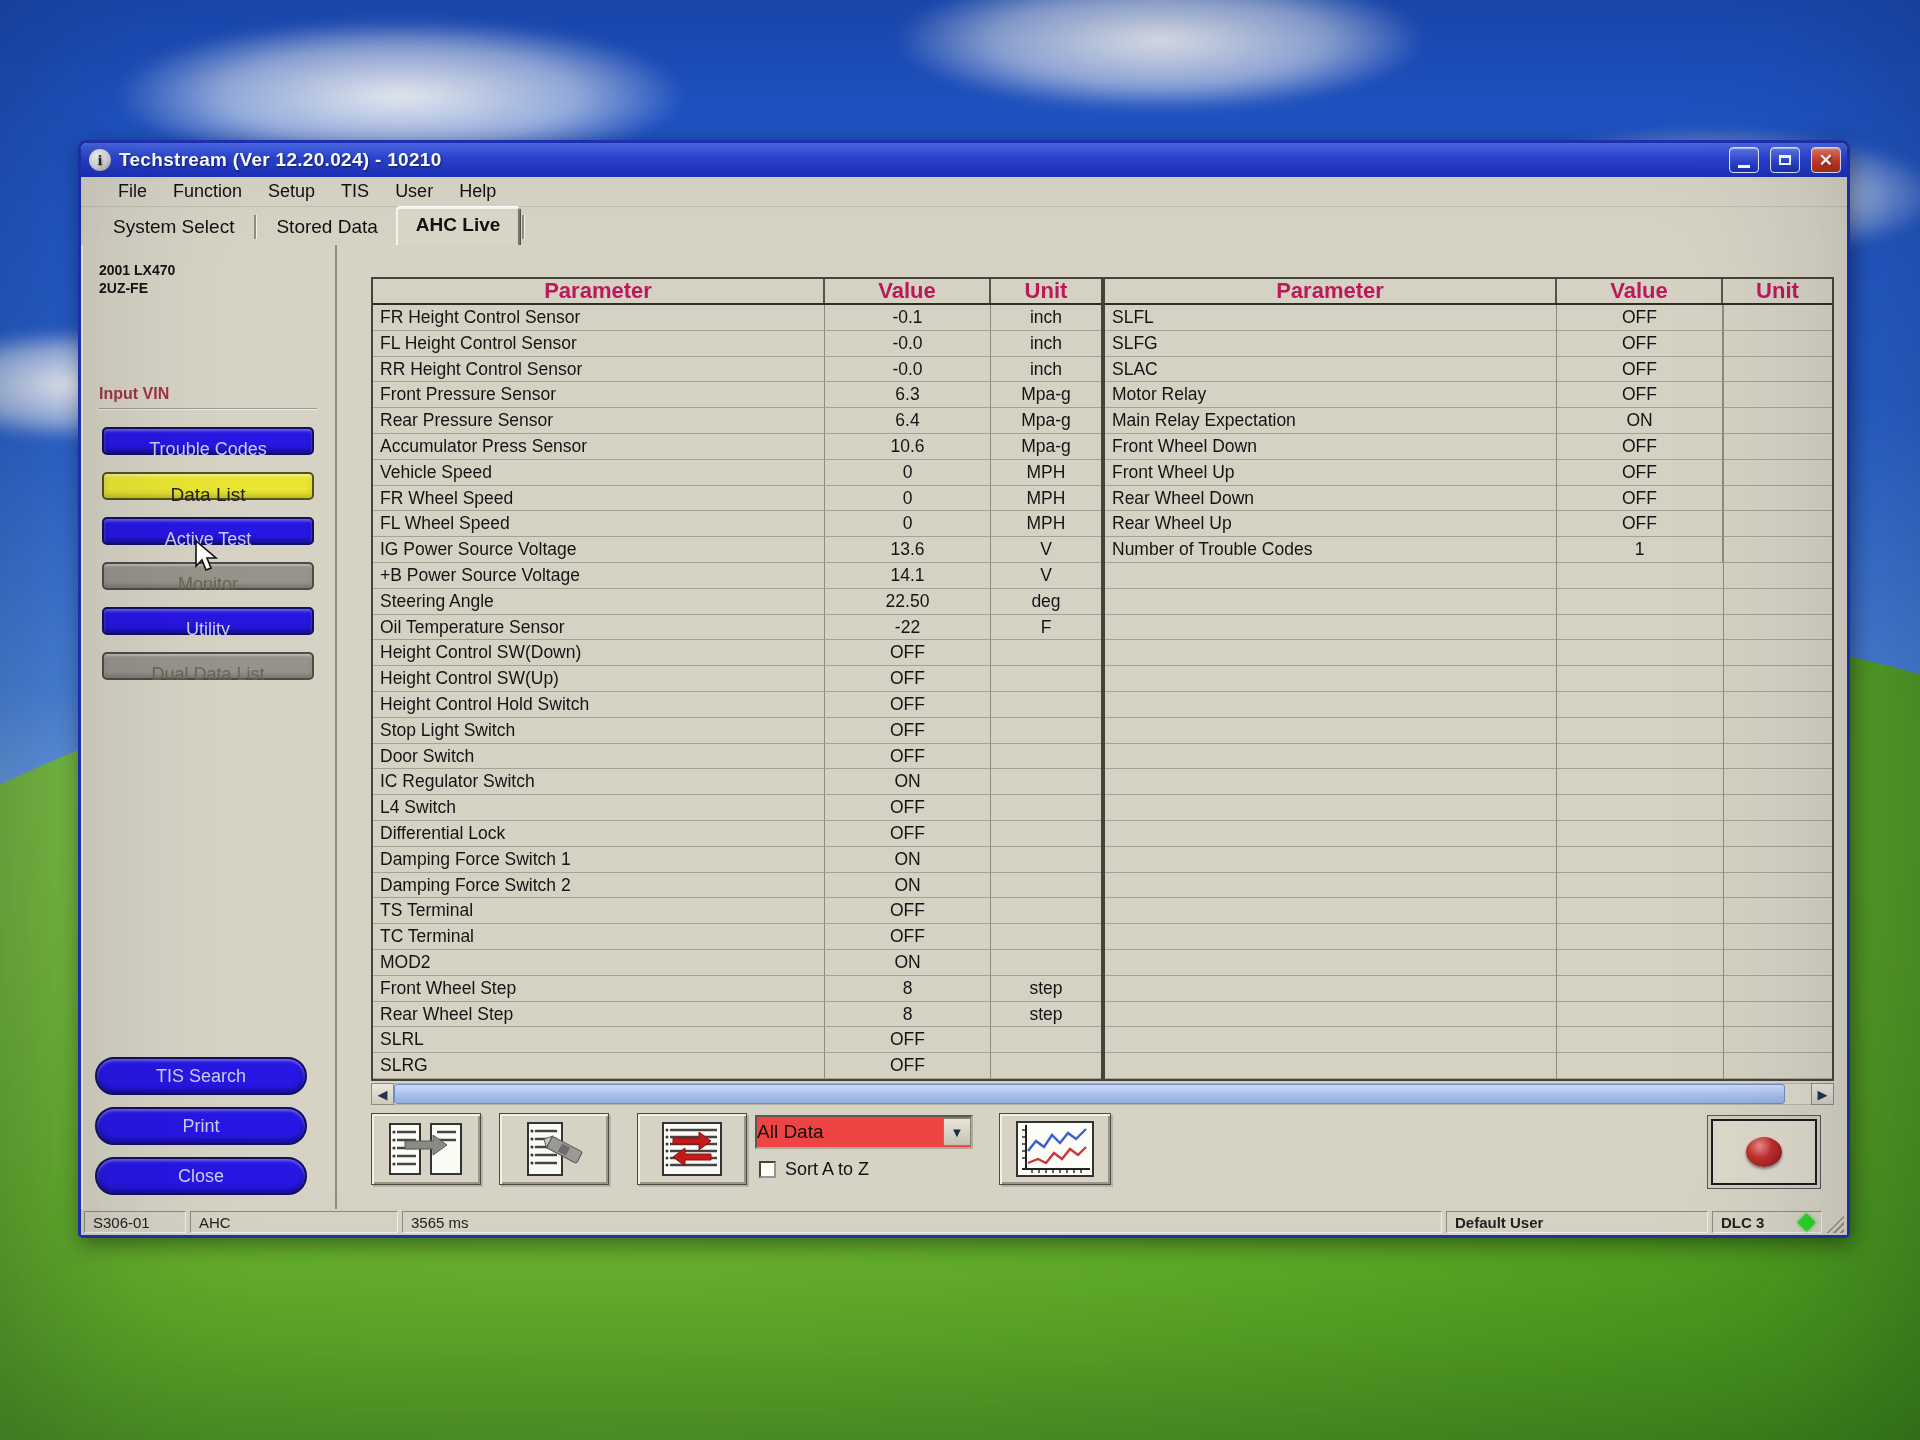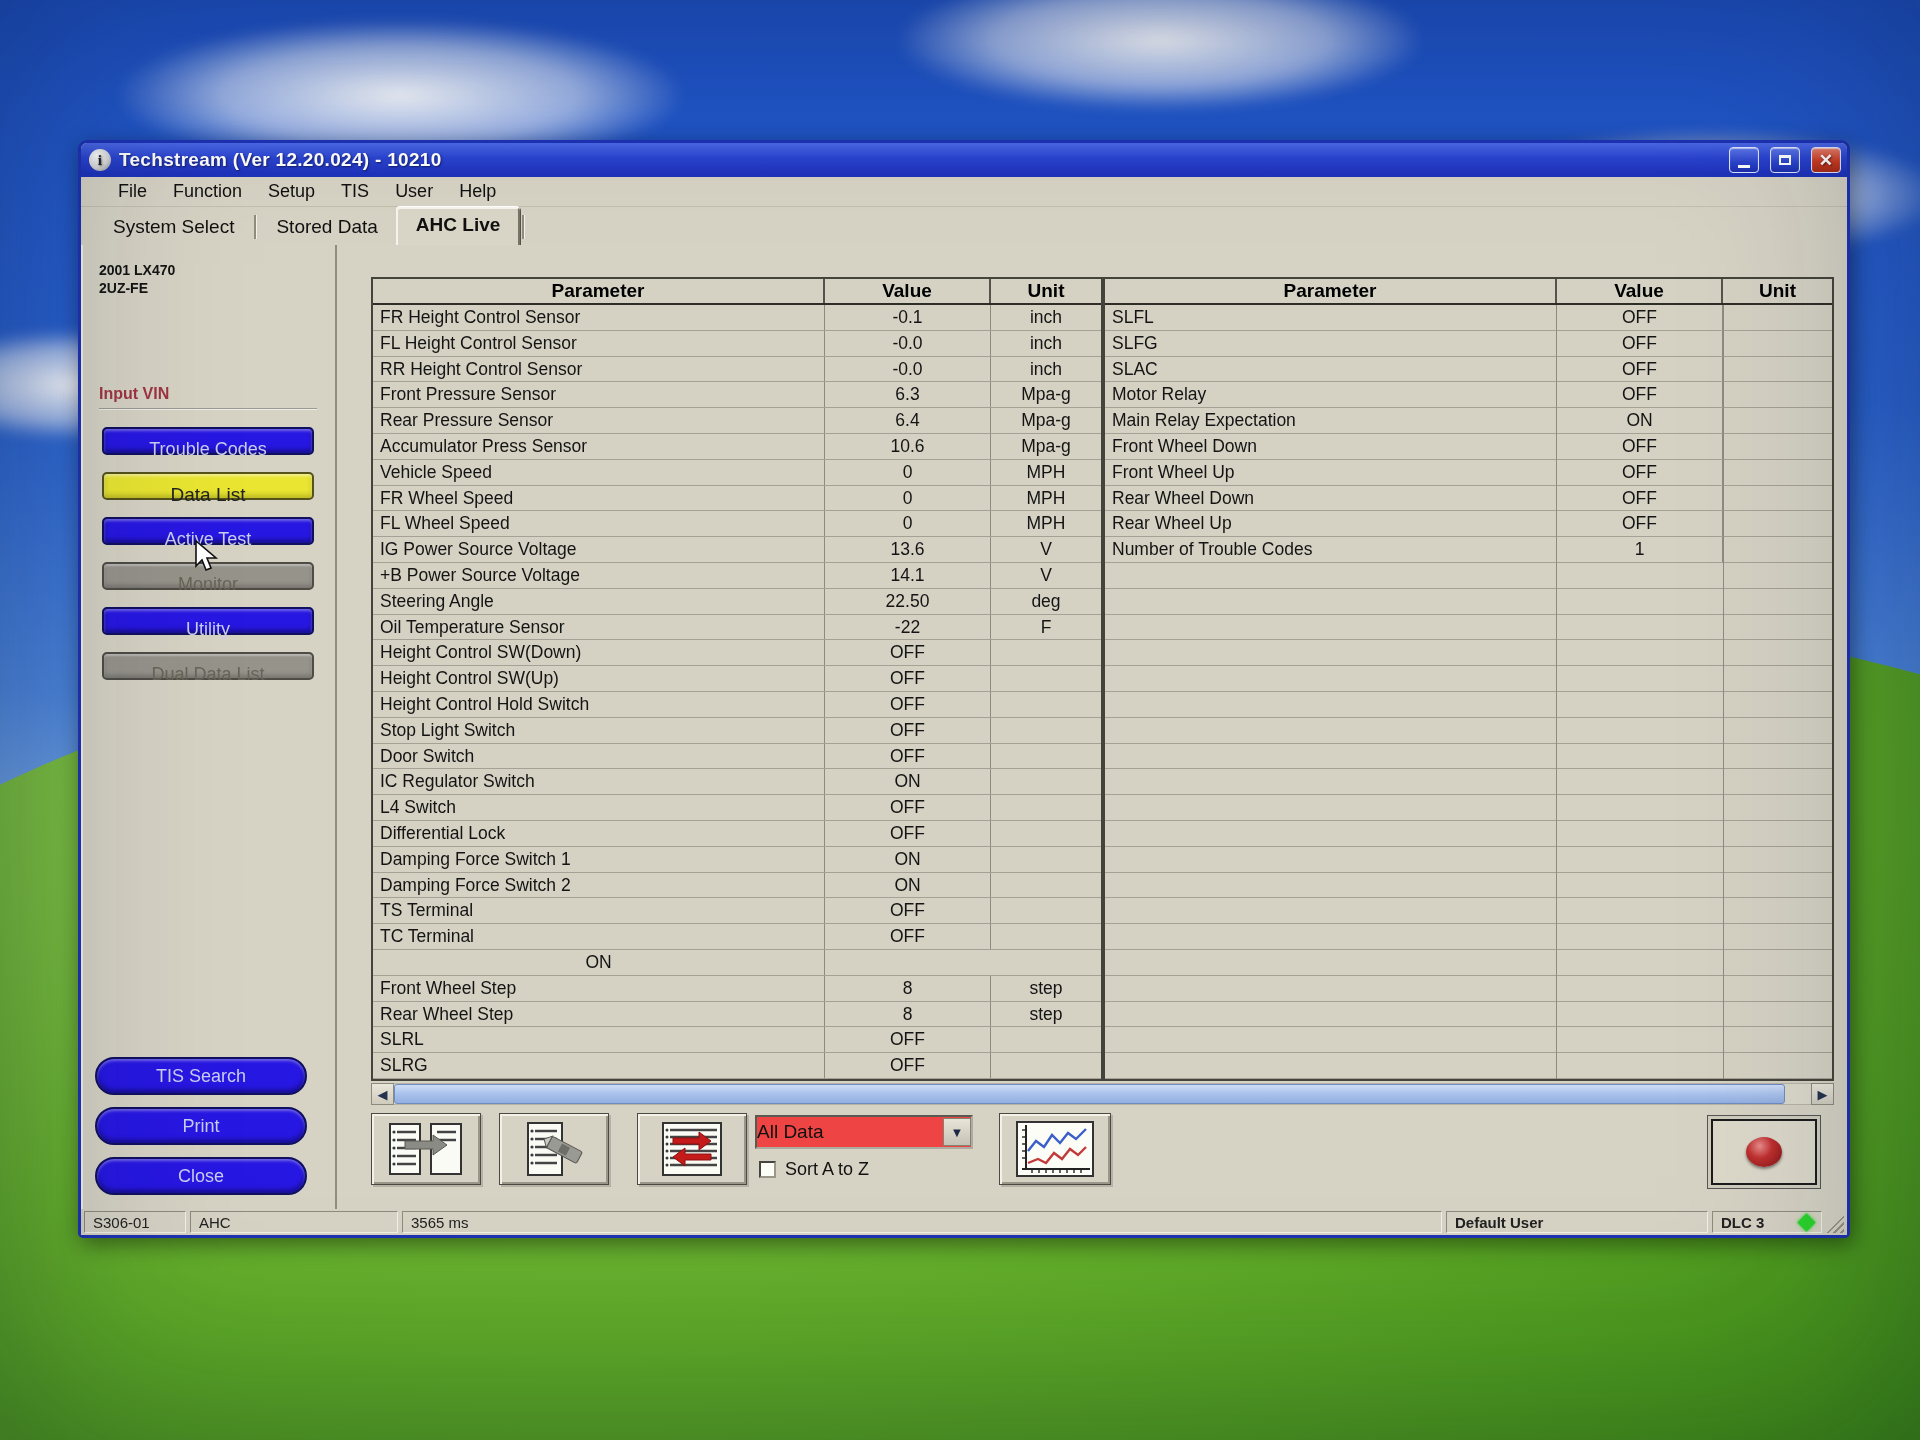--- a/index.html
+++ b/index.html
@@ -79,21 +79,21 @@
 
   
   .main { flex:1; position:relative; }
 
   .tgroup { position:absolute; top:32px; border:2px solid #45443c; background:#d5d2c4; }
   .tg-left  { left:34px;  width:732px; }
   .tg-right { left:766px; width:731px; }
   .thead { display:grid; height:26px; border-bottom:2px solid #2e2d27; }
   .tg-left  .thead, .tg-left  .tr  { grid-template-columns:452px 166px 110px; }
   .tg-right .thead, .tg-right .tr  { grid-template-columns:452px 166px 109px; }
-  .th { font-weight:bold; font-size:19px; text-align:center; line-height:24px; color:#000000;
+  .th { font-weight:bold; font-size:22px; text-align:center; line-height:24px; color:#be185d;
     border-right:2px solid #55544b; background:#d5d2c4; }
   .th:last-child { border-right:none; }
   .tbody { position:relative; height:774px; overflow:hidden;
     background: repeating-linear-gradient(180deg, #d5d2c4 0px, #d5d2c4 24.8px, #a5a295 24.8px, #a5a295 25.8px); }
   .tr { display:grid; height:25.8px; background:#d5d2c4; border-bottom:1px solid #a5a295; }
   .td { font-size:17.5px; line-height:24.5px; color:#141414; white-space:nowrap; overflow:hidden;
     border-right:1px solid #8d8a7e; }
   .td:last-child { border-right:none; }
   .td.param { padding-left:7px; }
   .td.val, .td.unit { text-align:center; }
@@ -367,20 +367,21 @@
               <div class="td unit"></div>
             </div>
 
             <div class="tr">
               <div class="td param">TC Terminal</div>
               <div class="td val">OFF</div>
               <div class="td unit"></div>
             </div>
 
             <div class="tr">
+              <div class="td param">MOD2</div>
               <div class="td val">ON</div>
               <div class="td unit"></div>
             </div>
 
             <div class="tr">
               <div class="td param">Front Wheel Step</div>
               <div class="td val">8</div>
               <div class="td unit">step</div>
             </div>
 

